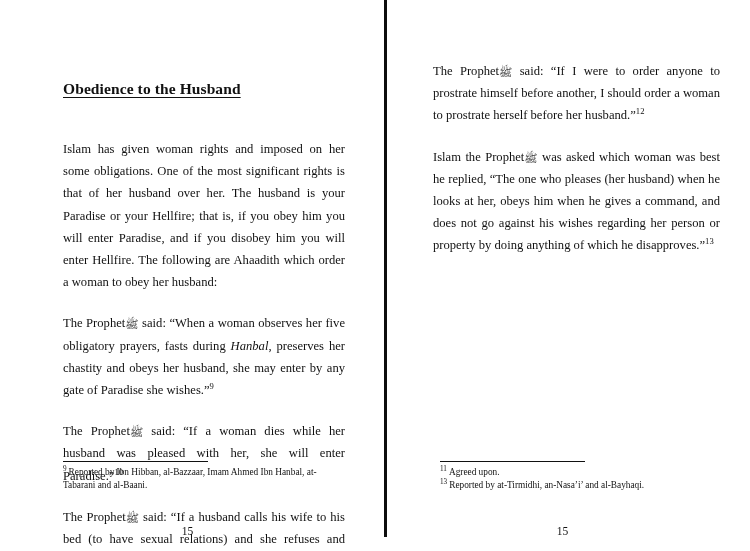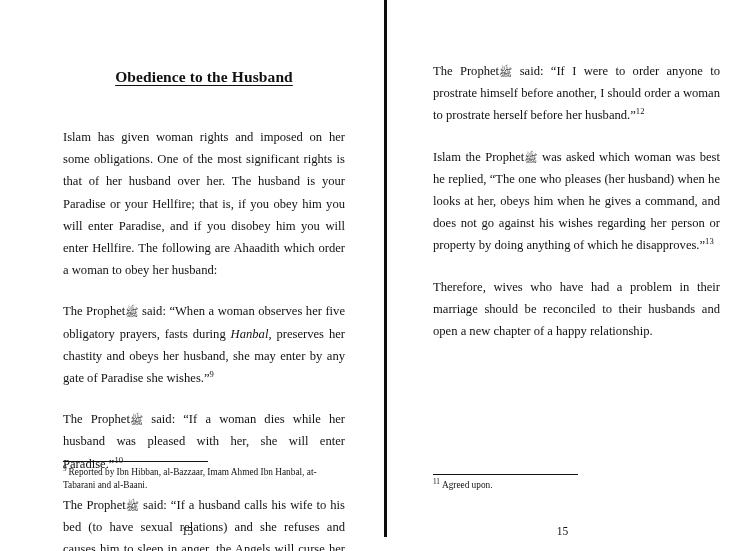--- a/index.html
+++ b/index.html
@@ -34,25 +34,24 @@
     left: 384px;
     top: 0;
     width: 3px;
     height: 537px;
     background: #0d0d0d;
   }
 
   .title {
     font-size: 15.5px;
     font-weight: bold;
-    text-align: center;
     text-decoration: underline;
     text-underline-offset: 3px;
-    margin: 8px;
-    padding-top: 60px;
+    margin: 0;
+    padding-top: 80px;
     letter-spacing: 0.1px;
   }
 
   .body-col {
     width: 282px;
   }
   .page-right .body-col {
     width: 287px;
     padding-top: 60px;
   }
@@ -92,21 +91,21 @@
   }
 
   .footnotes {
     position: absolute;
     bottom: 60px;
     font-size: 9.3px;
     line-height: 12.4px;
   }
   .page-left .footnotes  { left: 63px; width: 282px; }
   .page-right .footnotes { left: 433px; width: 287px; }
-  .page-right .footnotes { left: 58px; }
+  .page-right .footnotes { left: 65px; }
 
   .fn-rule {
     width: 145px;
     height: 0;
     border-top: 1px solid #111111;
     margin-bottom: 4px;
   }
   .fn-item {
     margin: 0;
     text-align: left;
@@ -159,27 +158,27 @@
   </div>
 
   <div class="page page-right">
 
     <div class="body-col">
 
       <p class="para first-para"><span>The Prophet</span><span class="pbuh">ﷺ</span><span> said: “If I were to order anyone to prostrate himself before another, I should order a woman to prostrate herself before her husband.”</span><span class="sup">12</span></p>
 
       <p class="para"><span>Islam the Prophet</span><span class="pbuh">ﷺ</span><span> was asked which woman was best he replied, “The one who pleases (her husband) when he looks at her, obeys him when he gives a command, and does not go against his wishes regarding her person or property by doing anything of which he disapproves.”</span><span class="sup">13</span></p>
 
-      <p class="para last"><span>Therefore, wives who have had a problem in their marriage should be reconciled to their husbands and open a new chapter of a happy relationship.</span></p>
 
     </div>
 
     <div class="footnotes">
       <div class="fn-rule"></div>
       <p class="fn-item"><span class="fn-num">11</span><span>Agreed upon.</span></p>
+      <p class="fn-item"><span class="fn-num">13</span><span>Reported by at-Tirmidhi, an-Nasa’i’ and al-Bayhaqi.</span></p>
     </div>
 
     <div class="page-number">15</div>
   </div>
 
 </div>
 
 <div class="spine"></div>
 
 </body></html>

